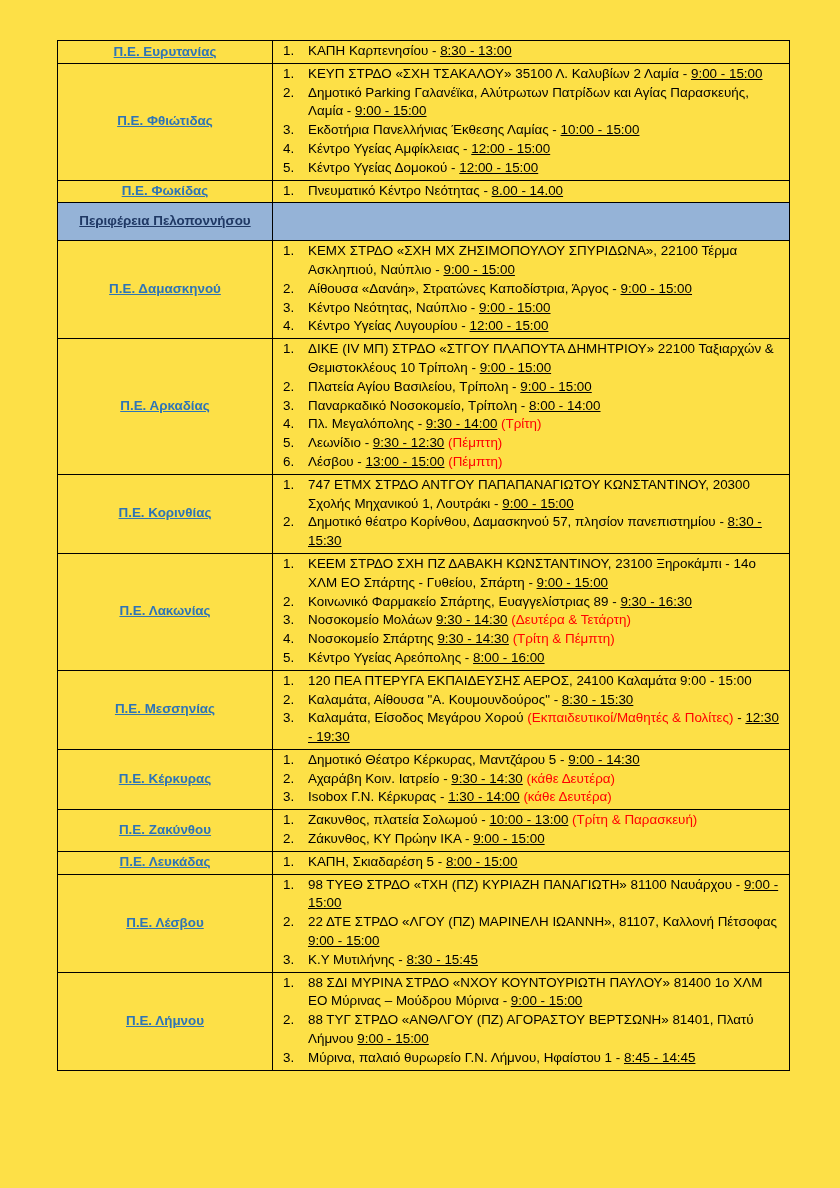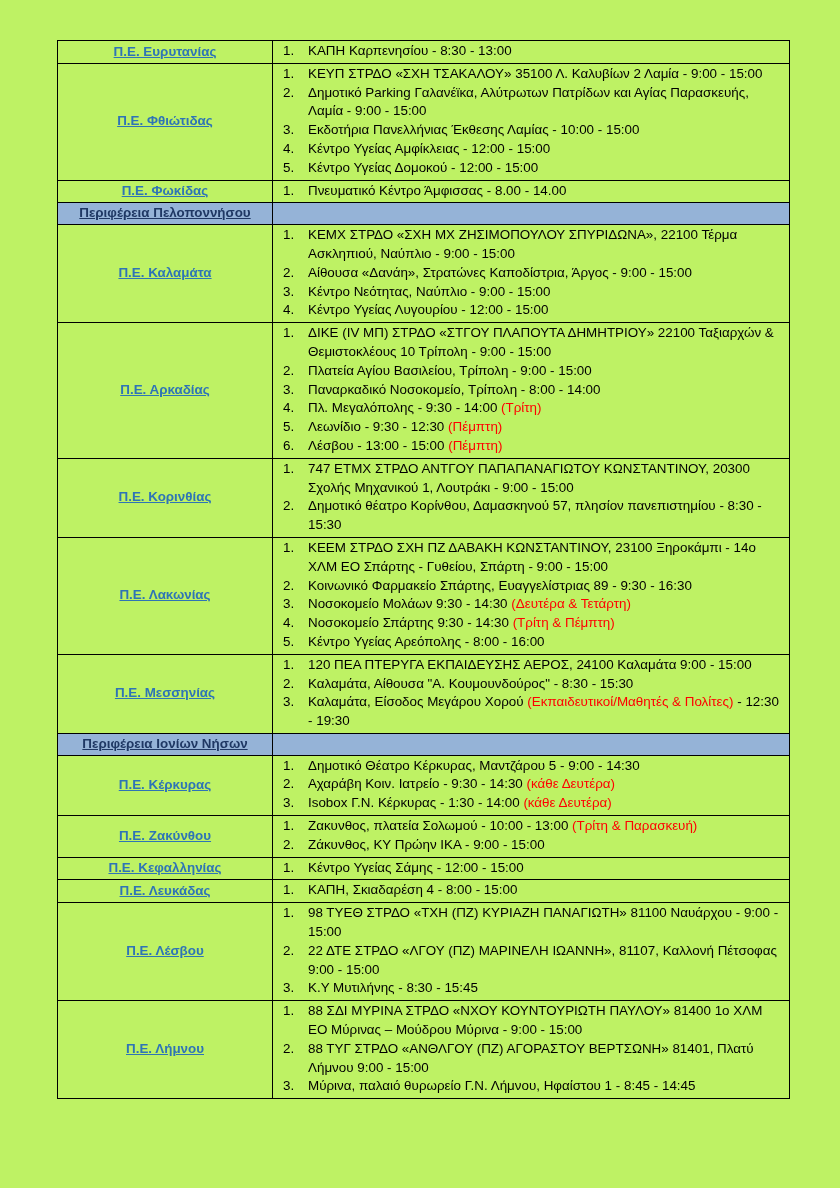--- a/index.html
+++ b/index.html
@@ -1,20 +1,20 @@
 <!DOCTYPE html>
 <html style="--region-link: #2E74B6; --section-bg: #95B3D7; --section-text: #1F3864; --body-text: #000000; --day-note: #FF0000; --border-color: #000000;"><head>
 <meta charset="utf-8">
 <style>
   html, body { margin: 0; padding: 0; background: #ffffff; }
   .page {
     position: relative;
     width: 840px;
     height: 1188px;
-    background: #bef264;
+    background: #fde047;
     overflow: hidden;
     font-family: "Liberation Sans", "DejaVu Sans", sans-serif;
     font-size: 13.4px;
     line-height: 18.8px;
     color: var(--body-text, #000);
   }
   table.doc-table {
     position: absolute;
     left: 57px;
     top: 40px;
@@ -33,39 +33,39 @@
     padding: 1px 2px;
   }
   .region-link {
     color: var(--region-link, #2E74B6);
     font-weight: bold;
     text-decoration: underline;
     cursor: pointer;
   }
   tr.section-row td {
     background: var(--section-bg, #95B3D7);
-    padding: 1px 2px;
+    padding: 9px 2px;
   }
   .section-title {
     display: block;
     text-align: center;
     color: var(--section-text, #1F3864);
     font-weight: bold;
     text-decoration: underline;
     cursor: pointer;
   }
   td.items-cell { padding: 1px 8px 2px 10px; }
   .item { display: flex; align-items: flex-start; }
   .item .num {
     flex: 0 0 25px;
     width: 25px;
   }
   .item .txt { flex: 1 1 auto; min-width: 0; }
   .seg-n { color: var(--body-text, #000); text-align: right; }
-  .seg-u { color: var(--body-text, #000); }
+  .seg-u { color: var(--body-text, #000); text-decoration: underline; }
   .seg-r { color: var(--day-note, #FF0000); }
 </style>
 </head>
 <body>
 
 <div class="page">
   <table class="doc-table">
     <colgroup>
       <col class="col-region">
       <col class="col-items">
@@ -103,32 +103,32 @@
               <span class="num">5.</span>
               <span class="txt"><span class="seg-n">Κέντρο Υγείας Δομοκού - </span><span class="seg-u">12:00 - 15:00</span></span>
             </div>
           </td>
         </tr>
         <tr class="region-row">
           <td class="region-cell"><span class="region-link">Π.Ε. Φωκίδας</span></td>
           <td class="items-cell">
             <div class="item">
               <span class="num">1.</span>
-              <span class="txt"><span class="seg-n">Πνευματικό Κέντρο Άμφισσας - </span><span class="seg-u">8.00 - 14.00</span></span>
+              <span class="txt"><span class="seg-n">Πνευματικό Κέντρο Νεότητας - </span><span class="seg-u">8.00 - 14.00</span></span>
             </div>
           </td>
         </tr>
         <tr class="section-row">
           <td class="section-cell">
             <span class="section-title">Περιφέρεια Πελοποννήσου</span>
           </td>
           <td class="section-cell"></td>
         </tr>
         <tr class="region-row">
-          <td class="region-cell"><span class="region-link">Π.Ε. Καλαμάτα</span></td>
+          <td class="region-cell"><span class="region-link">Π.Ε. Δαμασκηνού</span></td>
           <td class="items-cell">
             <div class="item">
               <span class="num">1.</span>
               <span class="txt"><span class="seg-n">ΚΕΜΧ ΣΤΡΔΟ «ΣΧΗ ΜΧ ΖΗΣΙΜΟΠΟΥΛΟΥ ΣΠΥΡΙΔΩΝΑ», 22100 Τέρμα Ασκληπιού, Ναύπλιο - </span><span class="seg-u">9:00 - 15:00</span></span>
             </div>
             <div class="item">
               <span class="num">2.</span>
               <span class="txt"><span class="seg-n">Αίθουσα «Δανάη», Στρατώνες Καποδίστρια, Άργος - </span><span class="seg-u">9:00 - 15:00</span></span>
             </div>
             <div class="item">
@@ -218,26 +218,20 @@
             <div class="item">
               <span class="num">2.</span>
               <span class="txt"><span class="seg-n">Καλαμάτα, Αίθουσα "Α. Κουμουνδούρος" - </span><span class="seg-u">8:30 - 15:30</span></span>
             </div>
             <div class="item">
               <span class="num">3.</span>
               <span class="txt"><span class="seg-n">Καλαμάτα, Είσοδος Μεγάρου Χορού </span><span class="seg-r">(Εκπαιδευτικοί/Μαθητές &amp; Πολίτες)</span><span class="seg-n"> - </span><span class="seg-u">12:30 - 19:30</span></span>
             </div>
           </td>
         </tr>
-        <tr class="section-row">
-          <td class="section-cell">
-            <span class="section-title">Περιφέρεια Ιονίων Νήσων</span>
-          </td>
-          <td class="section-cell"></td>
-        </tr>
         <tr class="region-row">
           <td class="region-cell"><span class="region-link">Π.Ε. Κέρκυρας</span></td>
           <td class="items-cell">
             <div class="item">
               <span class="num">1.</span>
               <span class="txt"><span class="seg-n">Δημοτικό Θέατρο Κέρκυρας, Μαντζάρου 5 - </span><span class="seg-u">9:00 - 14:30</span></span>
             </div>
             <div class="item">
               <span class="num">2.</span>
               <span class="txt"><span class="seg-n">Αχαράβη Κοιν. Ιατρείο - </span><span class="seg-u">9:30 - 14:30</span><span class="seg-n"> </span><span class="seg-r">(κάθε Δευτέρα)</span></span>
@@ -255,34 +249,25 @@
               <span class="num">1.</span>
               <span class="txt"><span class="seg-n">Ζακυνθος, πλατεία Σολωμού - </span><span class="seg-u">10:00 - 13:00</span><span class="seg-n"> </span><span class="seg-r">(Τρίτη &amp; Παρασκευή)</span></span>
             </div>
             <div class="item">
               <span class="num">2.</span>
               <span class="txt"><span class="seg-n">Ζάκυνθος, ΚΥ Πρώην ΙΚΑ - </span><span class="seg-u">9:00 - 15:00</span></span>
             </div>
           </td>
         </tr>
         <tr class="region-row">
-          <td class="region-cell"><span class="region-link">Π.Ε. Κεφαλληνίας</span></td>
-          <td class="items-cell">
-            <div class="item">
-              <span class="num">1.</span>
-              <span class="txt"><span class="seg-n">Κέντρο Υγείας Σάμης - </span><span class="seg-u">12:00 - 15:00</span></span>
-            </div>
-          </td>
-        </tr>
-        <tr class="region-row">
           <td class="region-cell"><span class="region-link">Π.Ε. Λευκάδας</span></td>
           <td class="items-cell">
             <div class="item">
               <span class="num">1.</span>
-              <span class="txt"><span class="seg-n">ΚΑΠΗ, Σκιαδαρέση 4 - </span><span class="seg-u">8:00 - 15:00</span></span>
+              <span class="txt"><span class="seg-n">ΚΑΠΗ, Σκιαδαρέση 5 - </span><span class="seg-u">8:00 - 15:00</span></span>
             </div>
           </td>
         </tr>
         <tr class="region-row">
           <td class="region-cell"><span class="region-link">Π.Ε. Λέσβου</span></td>
           <td class="items-cell">
             <div class="item">
               <span class="num">1.</span>
               <span class="txt"><span class="seg-n">98 ΤΥΕΘ ΣΤΡΔΟ «ΤΧΗ (ΠΖ) ΚΥΡΙΑΖΗ ΠΑΝΑΓΙΩΤΗ» 81100 Ναυάρχου - </span><span class="seg-u">9:00 - 15:00</span></span>
             </div>

